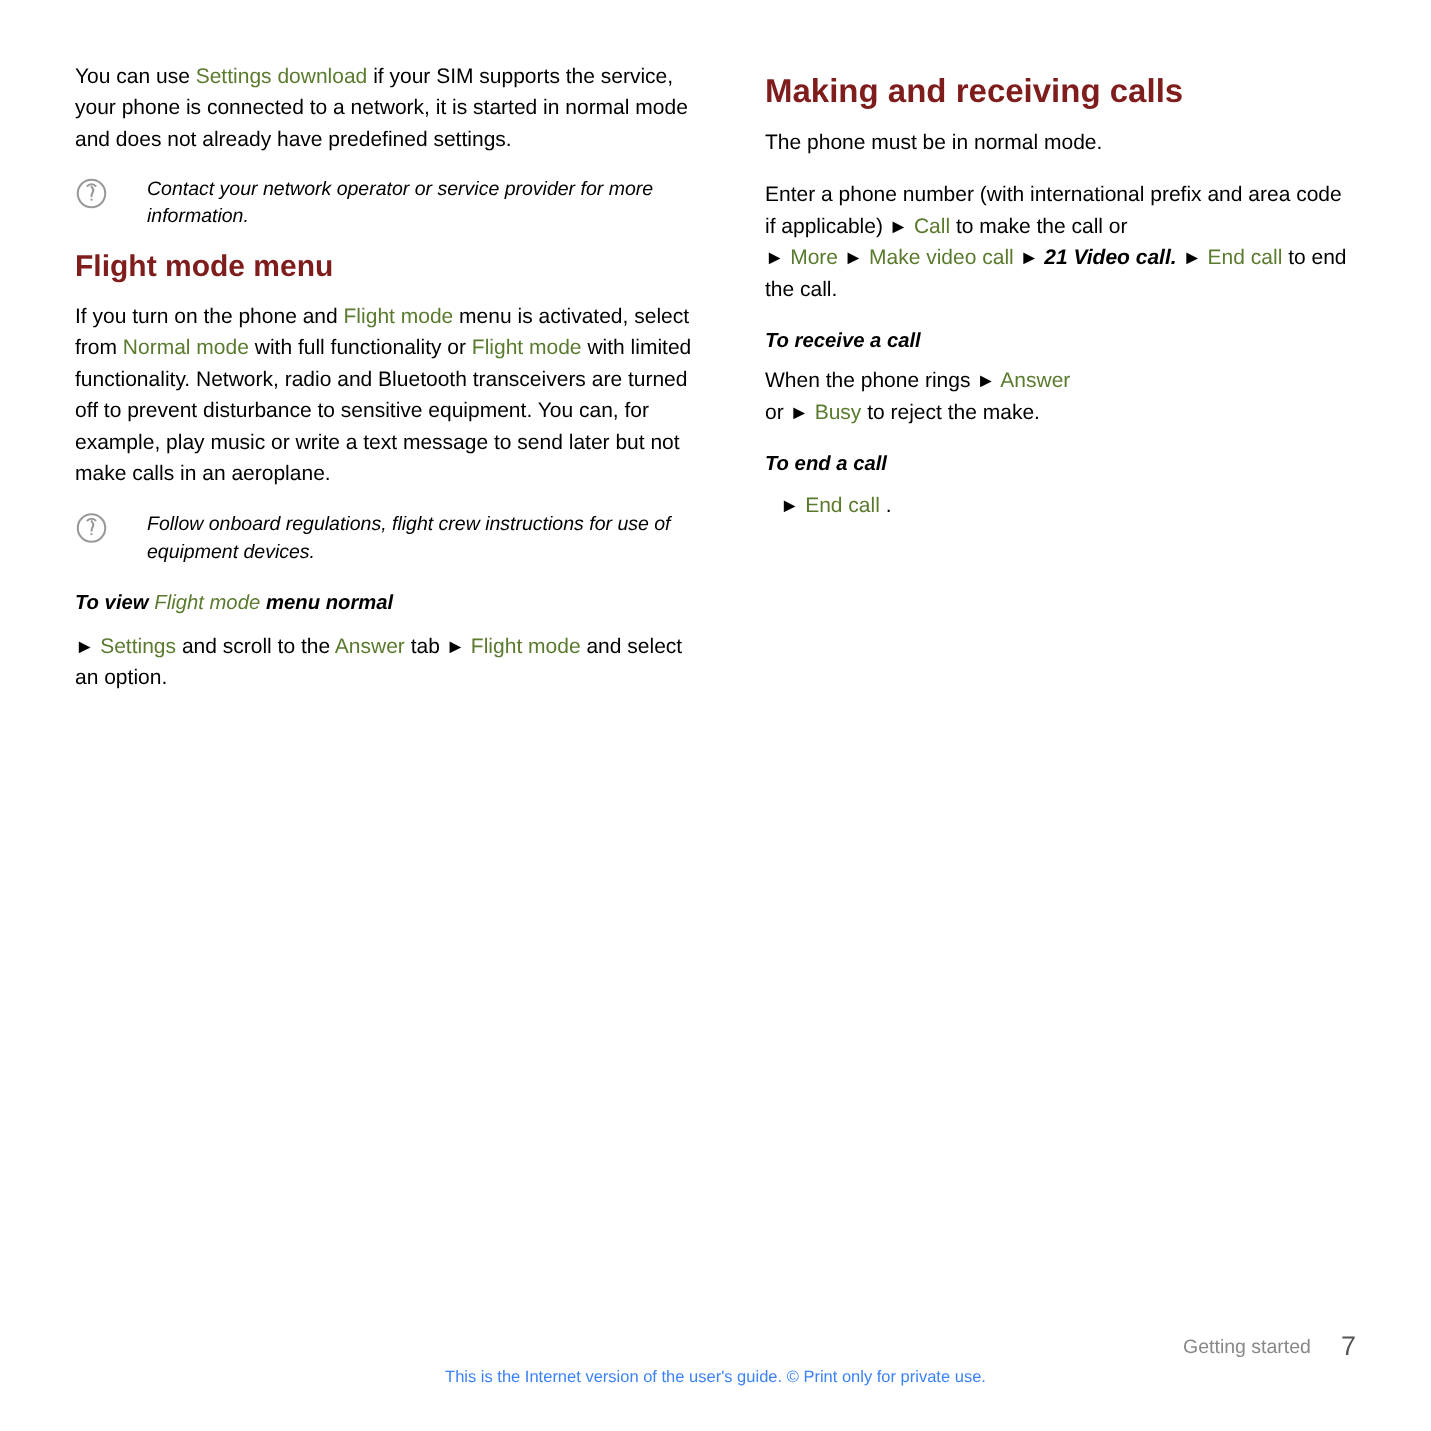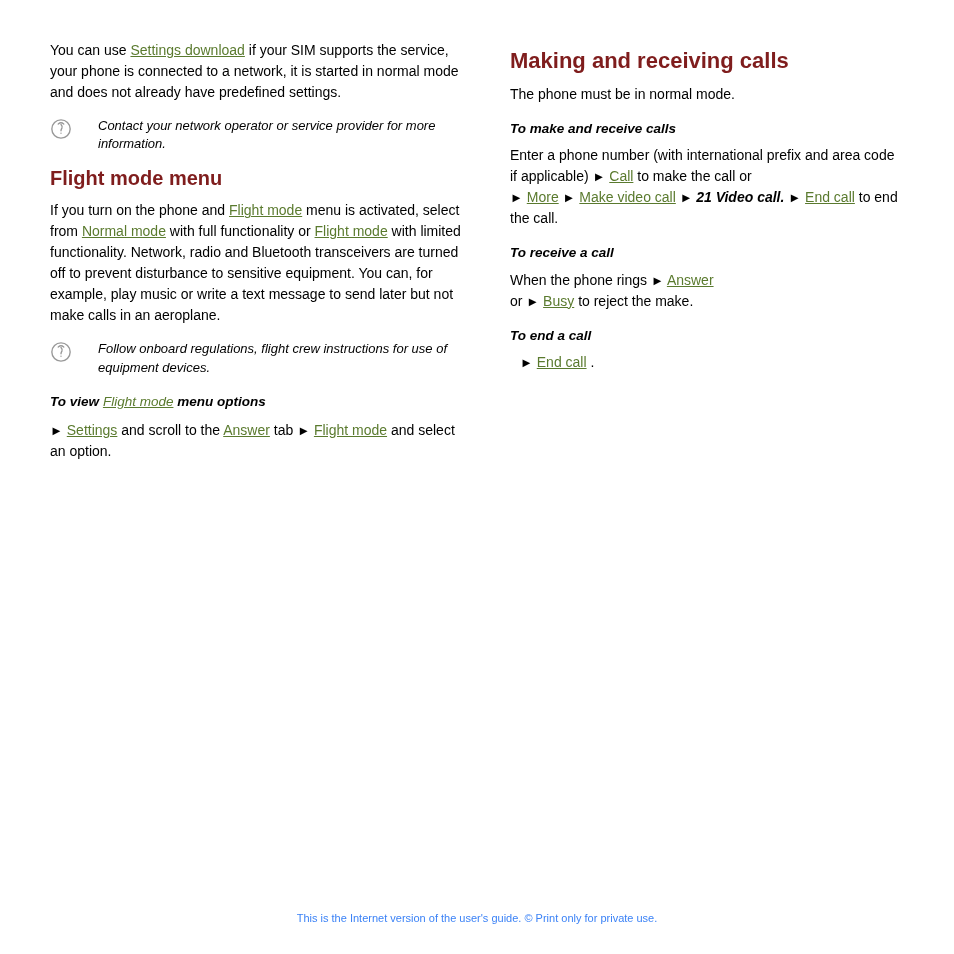--- a/index.html
+++ b/index.html
@@ -81,21 +81,20 @@
       font-style: italic;
       font-weight: bold;
       font-size: 13.5px;
       margin-bottom: 6px;
       margin-top: 10px;
       color: #000;
     }
 
     .green {
       color: #5a7a2e;
-      text-decoration: underline;
     }
 
     .arrow {
       font-size: 12px;
       color: #000;
       font-weight: bold;
     }
 
     .bold-arrow {
       font-weight: bold;
@@ -182,21 +181,21 @@
           <path d="M9 6.5 Q12 4 15 6.5" stroke="#999" stroke-width="1.5" fill="none" stroke-linecap="round"></path>
         </svg>
         <span class="tip-text">Follow onboard regulations, flight crew instructions for use of equipment devices.</span>
       </div>
 
       <div class="text-block">
         <p>
           <span class="sub-heading" style="display:inline;margin-top:17px;"><em><strong>To view</strong></em></span>
           <span style="font-size:13.5px;"> </span>
           <span class="green" style="font-size:13.5px; font-style:italic;">Flight mode</span>
-          <span style="font-style:italic; font-weight:bold; font-size:13.5px;"> <em><strong>menu options</strong></em></span>
+          <span style="font-style:italic; font-weight:bold; font-size:13.5px;"> <em><strong>menu normal</strong></em></span>
         </p>
         <p style="font-size:14px; line-height:1.5;">
           <span class="bold-arrow arrow">►</span>
           <span class="green"> Settings</span>
           <span> and scroll to the </span>
           <span class="green">Answer</span>
           <span> tab </span>
           <span class="bold-arrow arrow">►</span>
           <span class="green"> Flight mode</span>
           <span> and select an option.</span>
@@ -204,21 +203,20 @@
       </div>
 
     </div>
 
     <div class="right-col">
 
       <h1 class="section-heading" style="font-size:22px;">Making and receiving calls</h1>
 
       <p class="text-block">The phone must be in normal mode.</p>
 
-      <p class="sub-heading">To make and receive calls</p>
 
       <div class="text-block">
         <p>
           <span>Enter a phone number (with international prefix and area code if applicable) </span>
           <span class="bold-arrow arrow">►</span>
           <span class="green"> Call</span>
           <span> to make the call or<br></span>
           <span class="bold-arrow arrow">►</span>
           <span class="green"> More</span>
           <span class="bold-arrow arrow">►</span>
@@ -253,15 +251,19 @@
           <span class="bold-arrow arrow">►</span>
           <span class="green"> End call</span>
           <span>.</span>
         </p>
       </div>
 
     </div>
   </div>
 
   <div class="page-footer">
+    <div class="footer-page-info">
+      <span style="color:#888; font-size:13px;">Getting started</span>
+      <span class="page-number">7</span>
+    </div>
     <div class="footer-copyright">This is the Internet version of the user's guide. © Print only for private use.</div>
   </div>
 </div>
 
 </body></html>

